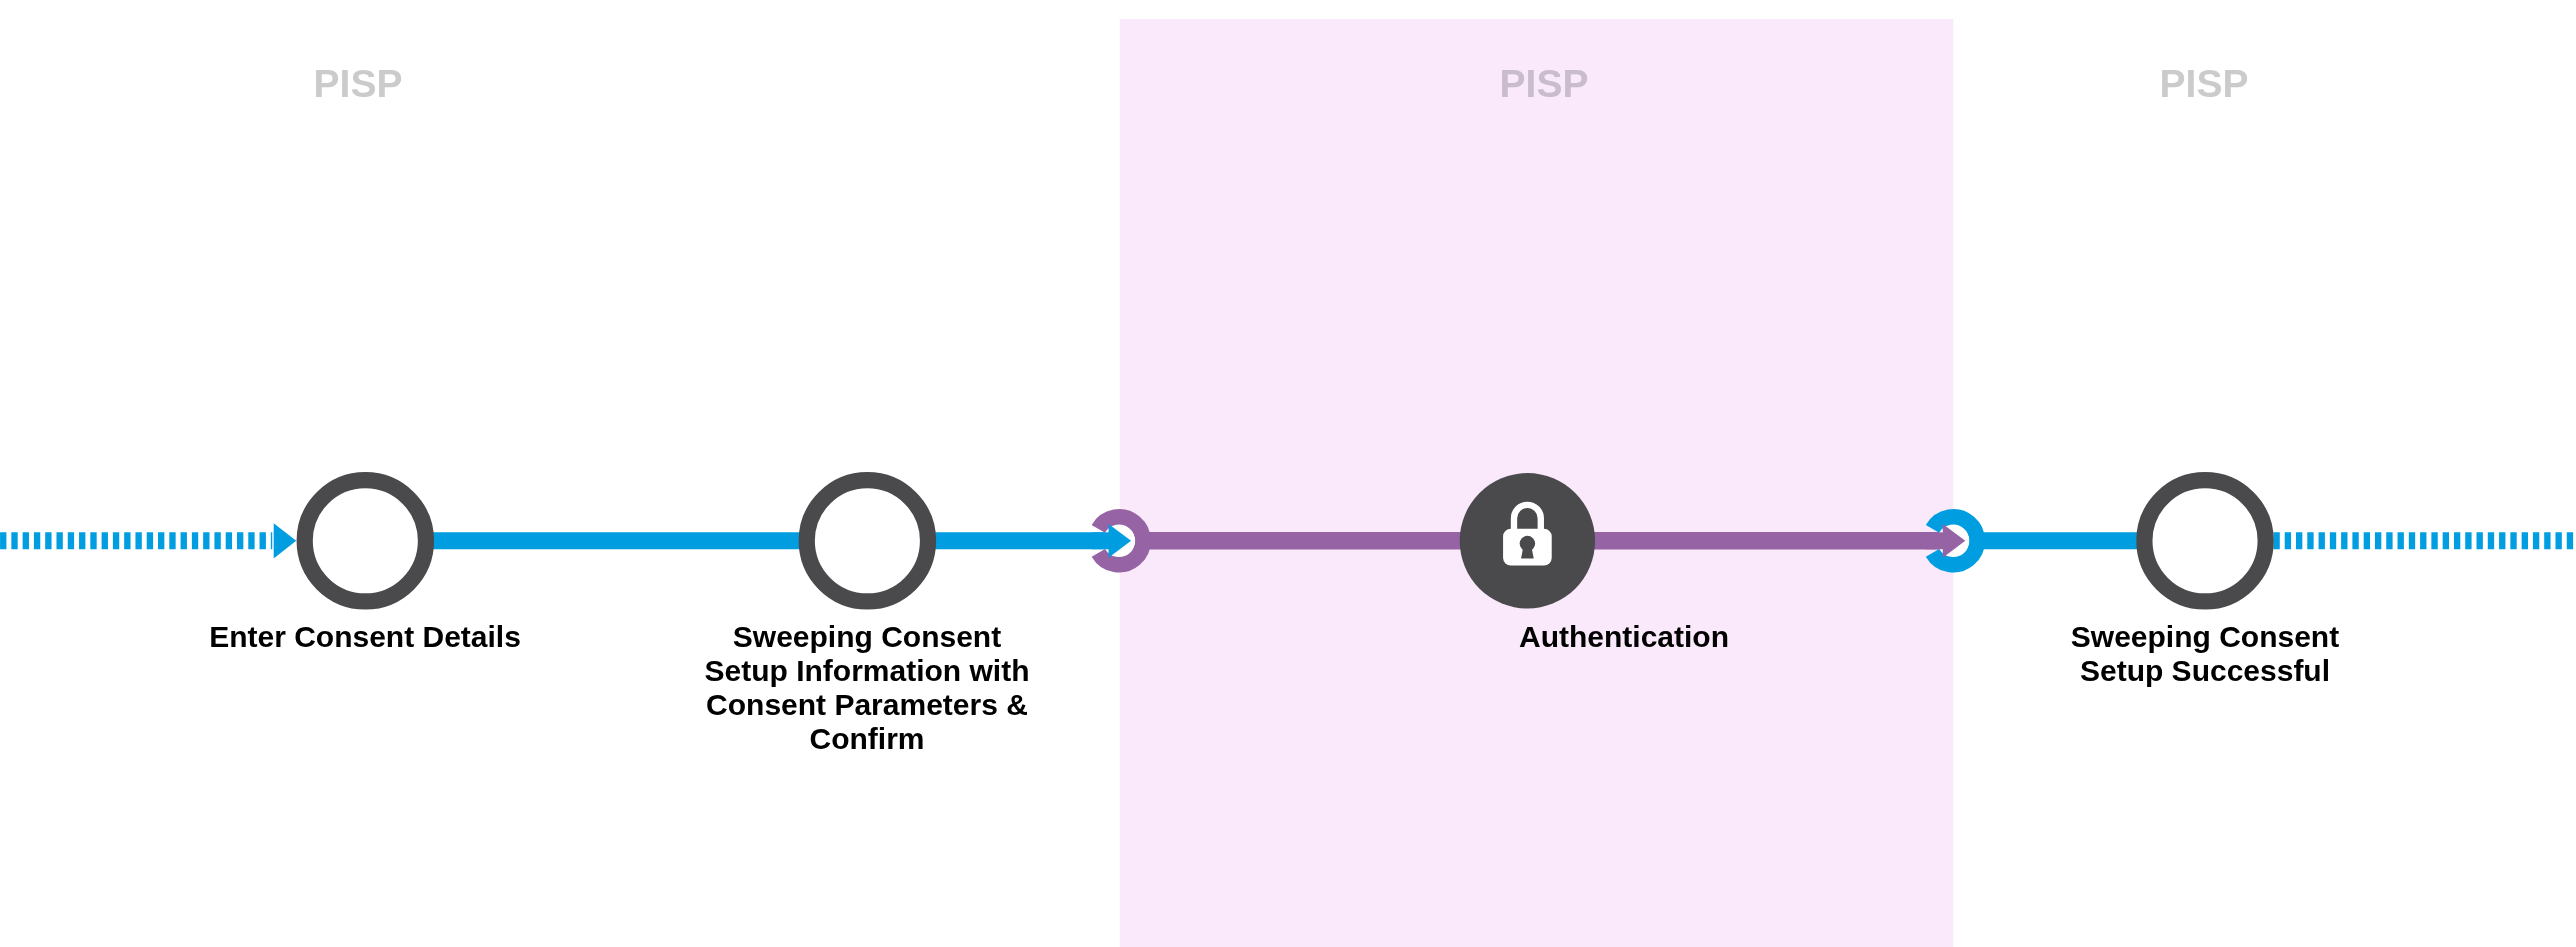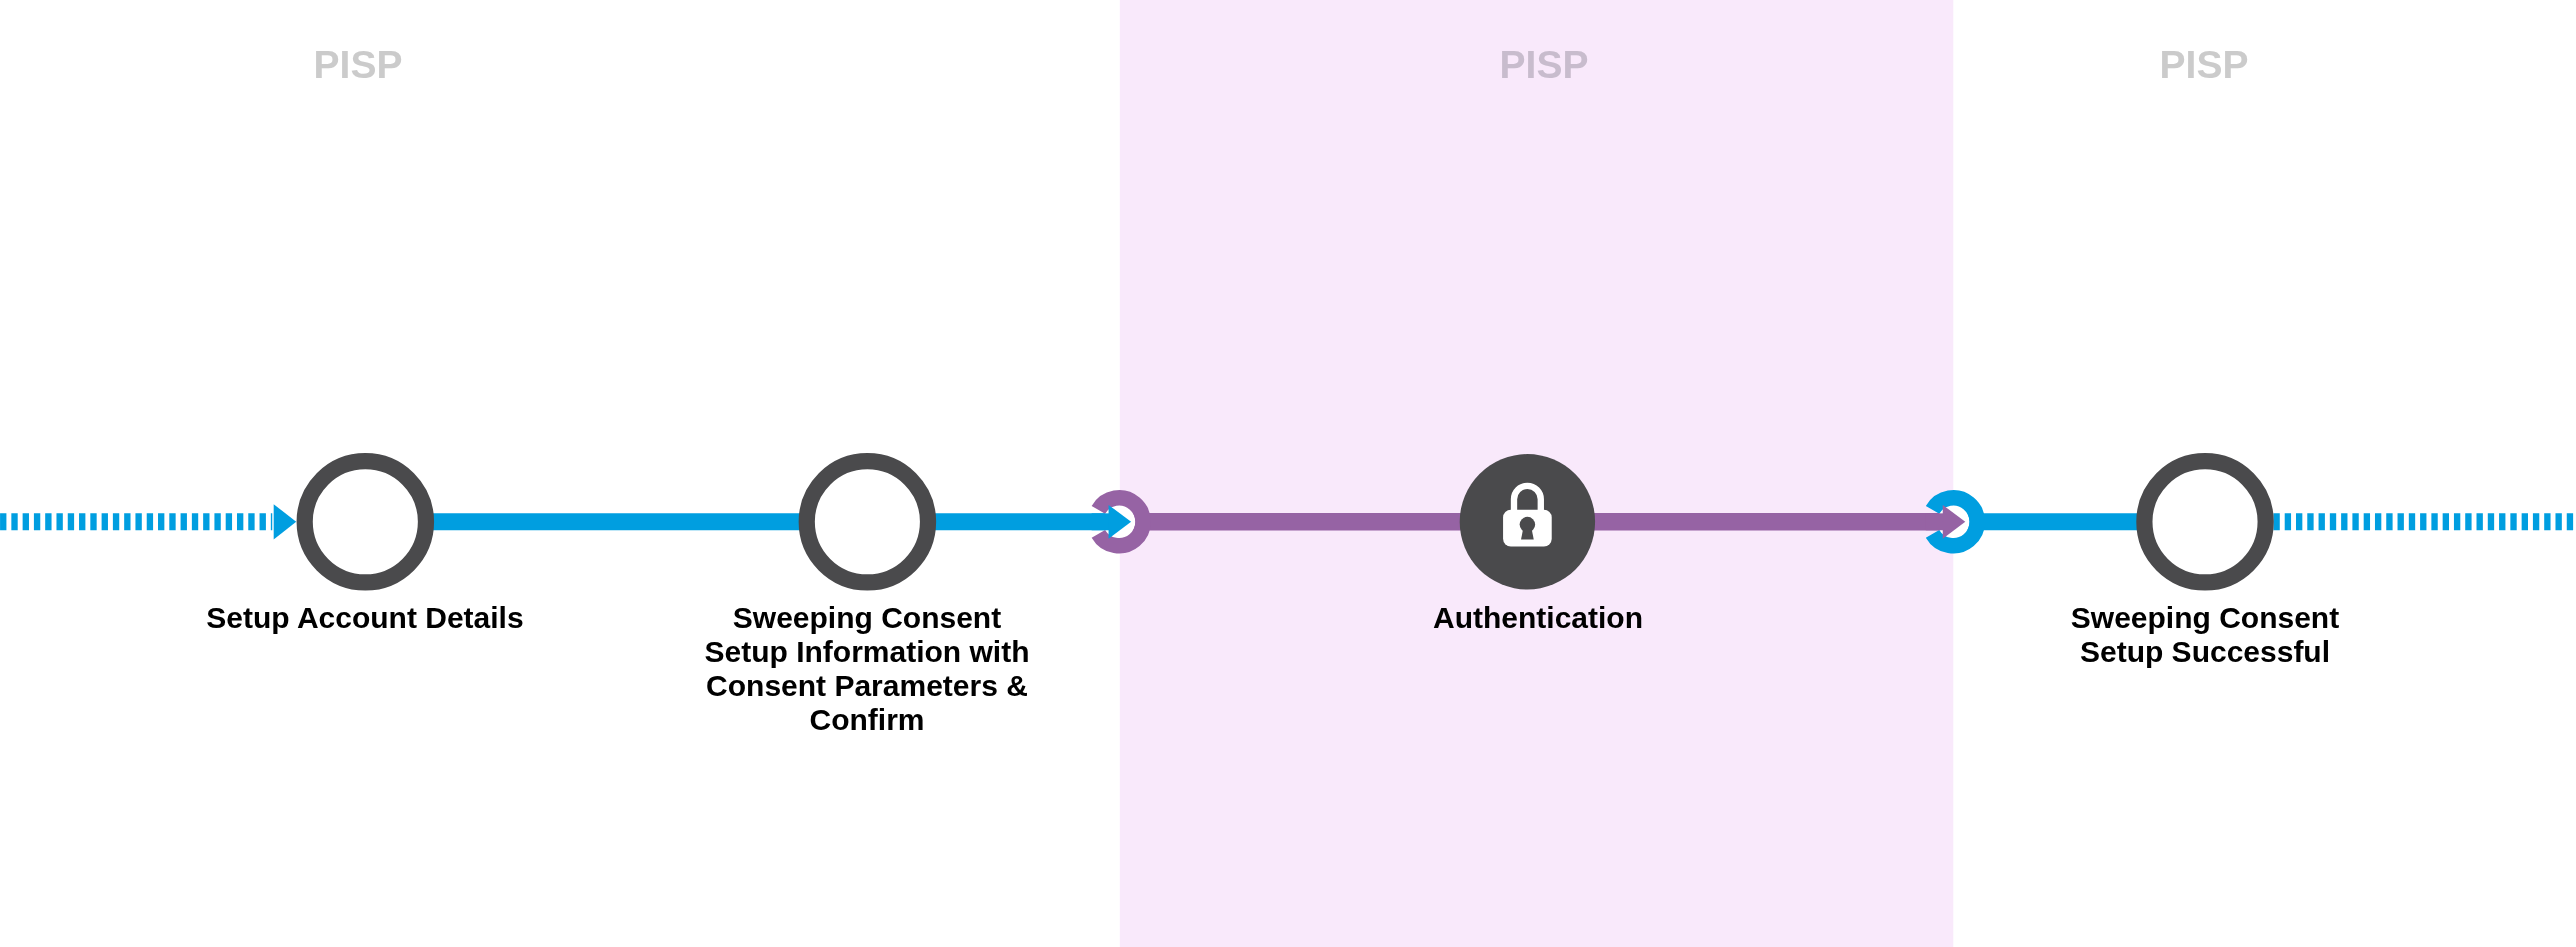--- a/index.html
+++ b/index.html
@@ -9,20 +9,21 @@
     height: 947px;
     background: #ffffff;
     overflow: hidden;
     font-family: "Liberation Sans", sans-serif;
   }
   .stage {
     position: relative;
     width: 2576px;
     height: 851px;
     background: #ffffff;
+    margin-top: 19px;
   }
   .stage svg {
     position: absolute;
     left: 0;
     top: 0;
   }
   .zone-label {
     position: absolute;
     top: 45px;
     transform: translateX(-50%);
@@ -90,23 +91,23 @@
     <rect x="2731" y="728" width="25" height="24" fill="#9663a4"></rect>
     <polygon points="2755,716 2755,764 2787,740" fill="#9663a4"></polygon>
 
     <circle cx="3127" cy="740" r="86" fill="#ffffff" stroke="#4a4a4c" stroke-width="23"></circle>
   </svg>
 
   <div class="zone-label" style="left:358px">PISP</div>
   <div class="zone-label on-pink" style="left:1544px">PISP</div>
   <div class="zone-label" style="left:2204px">PISP</div>
 
-  <div class="node-label" style="left:365px">Setup Account Details</div>
+  <div class="node-label" style="left:365px">Enter Consent Details</div>
   <div class="node-label" style="left:867px">Sweeping Consent
 Setup Information with
 Consent Parameters &amp;
 Confirm</div>
-  <div class="node-label" style="left:1538px">Authentication</div>
+  <div class="node-label" style="left:1624px">Authentication</div>
   <div class="node-label" style="left:2205px">Sweeping Consent
 Setup Successful</div>
 
 </div>
 
 
 </body></html>

